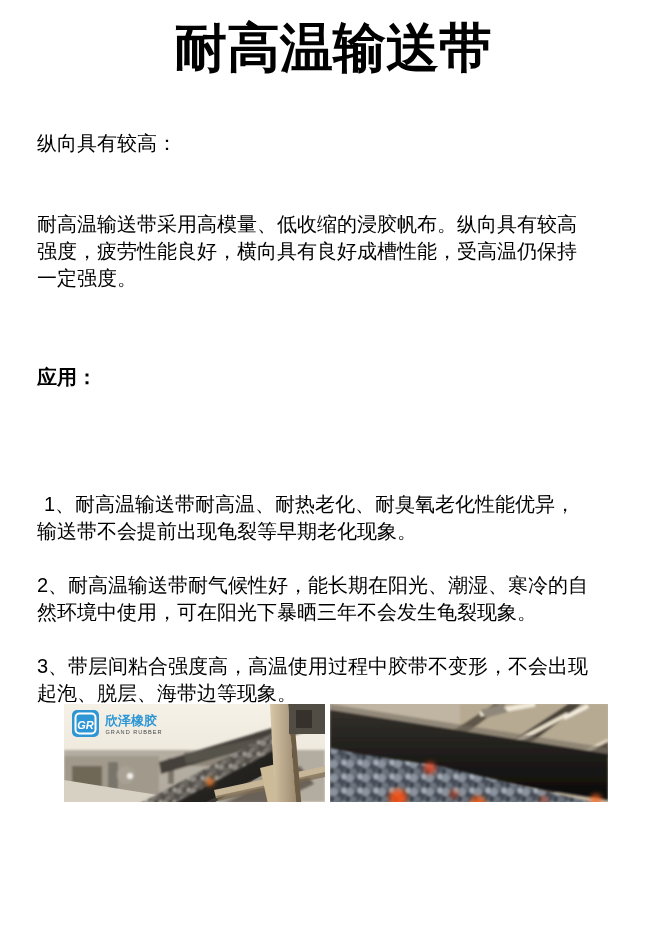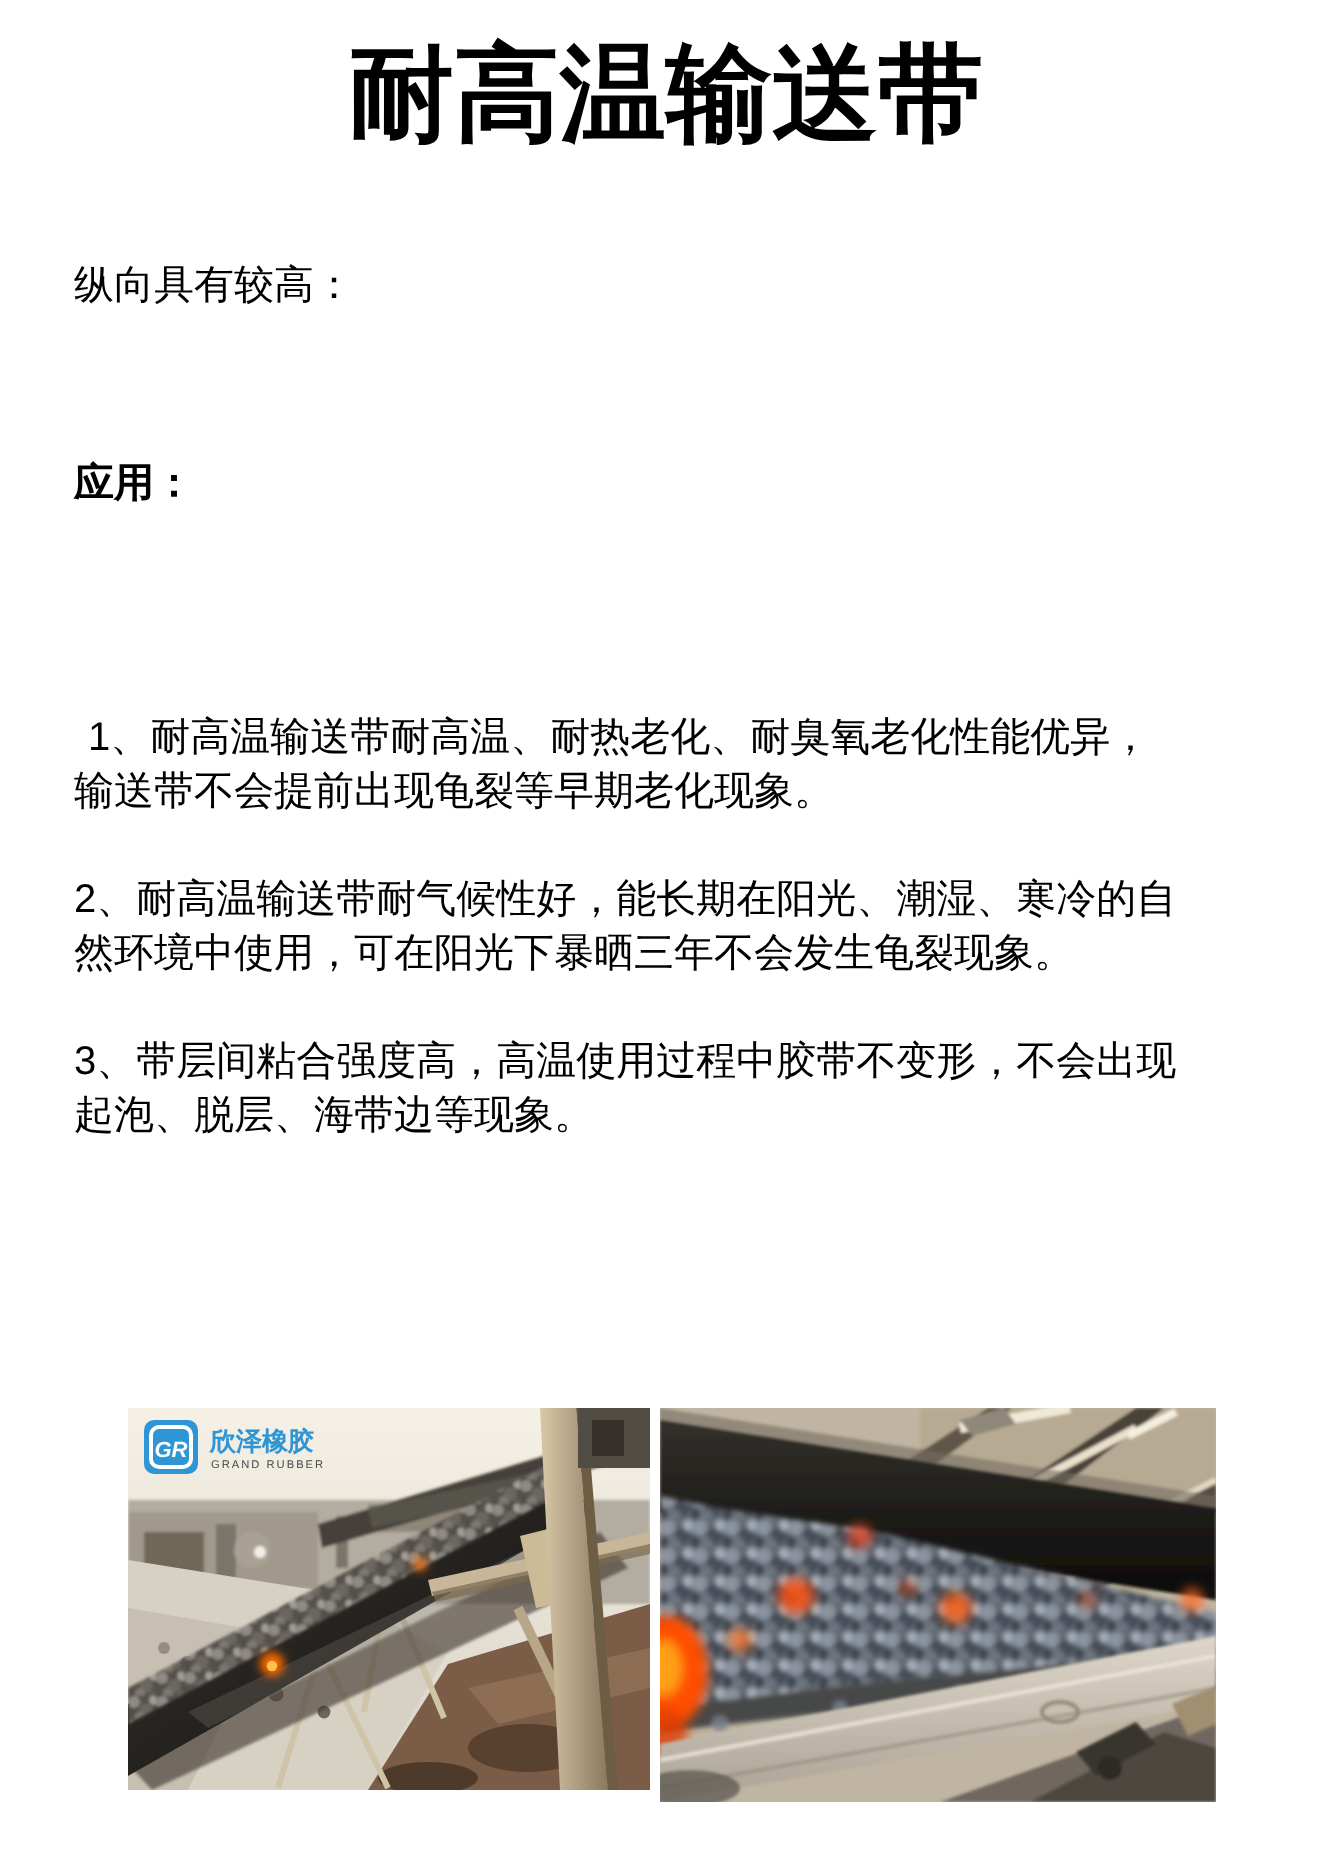--- a/index.html
+++ b/index.html
@@ -1,18 +1,18 @@
 <!DOCTYPE html>
 <html lang="zh"><head>
 <meta charset="utf-8">
 <style>
   html,body{margin:0;padding:0;background:#ffffff;}
   .page{
     position:relative;
-    width:666px;height:930px;
+    width:666px;height:802px;
     background:#ffffff;
     color:#000000;
     font-family:"Liberation Sans",sans-serif;
     overflow:hidden;
   }
   .title{
     margin:0;
     padding-top:15px;
     text-align:center;
     font-size:53px;
@@ -45,20 +45,23 @@
 </style>
 </head>
 <body>
 
 <div class="page">
 
   <h1 class="title">耐高温输送带</h1>
 
   <div class="content">
     <p class="mt-intro-label">纵向具有较高：</p>
+    <p class="mt-intro-body">耐高温输送带采用高模量、低收缩的浸胶帆布。纵向具有较高
+强度，疲劳性能良好，横向具有良好成槽性能，受高温仍保持
+一定强度。</p>
 
     <p class="mt-app-label">应用：</p>
 
     <div class="features">
       <p class="feat-first">1、耐高温输送带耐高温、耐热老化、耐臭氧老化性能优异，
 输送带不会提前出现龟裂等早期老化现象。</p>
       <p>2、耐高温输送带耐气候性好，能长期在阳光、潮湿、寒冷的自
 然环境中使用，可在阳光下暴晒三年不会发生龟裂现象。</p>
       <p>3、带层间粘合强度高，高温使用过程中胶带不变形，不会出现
 起泡、脱层、海带边等现象。</p>

